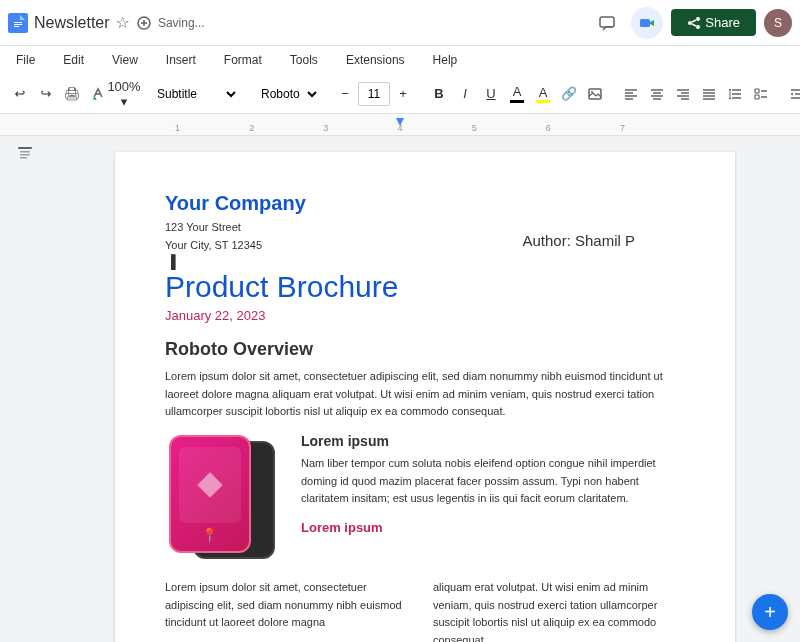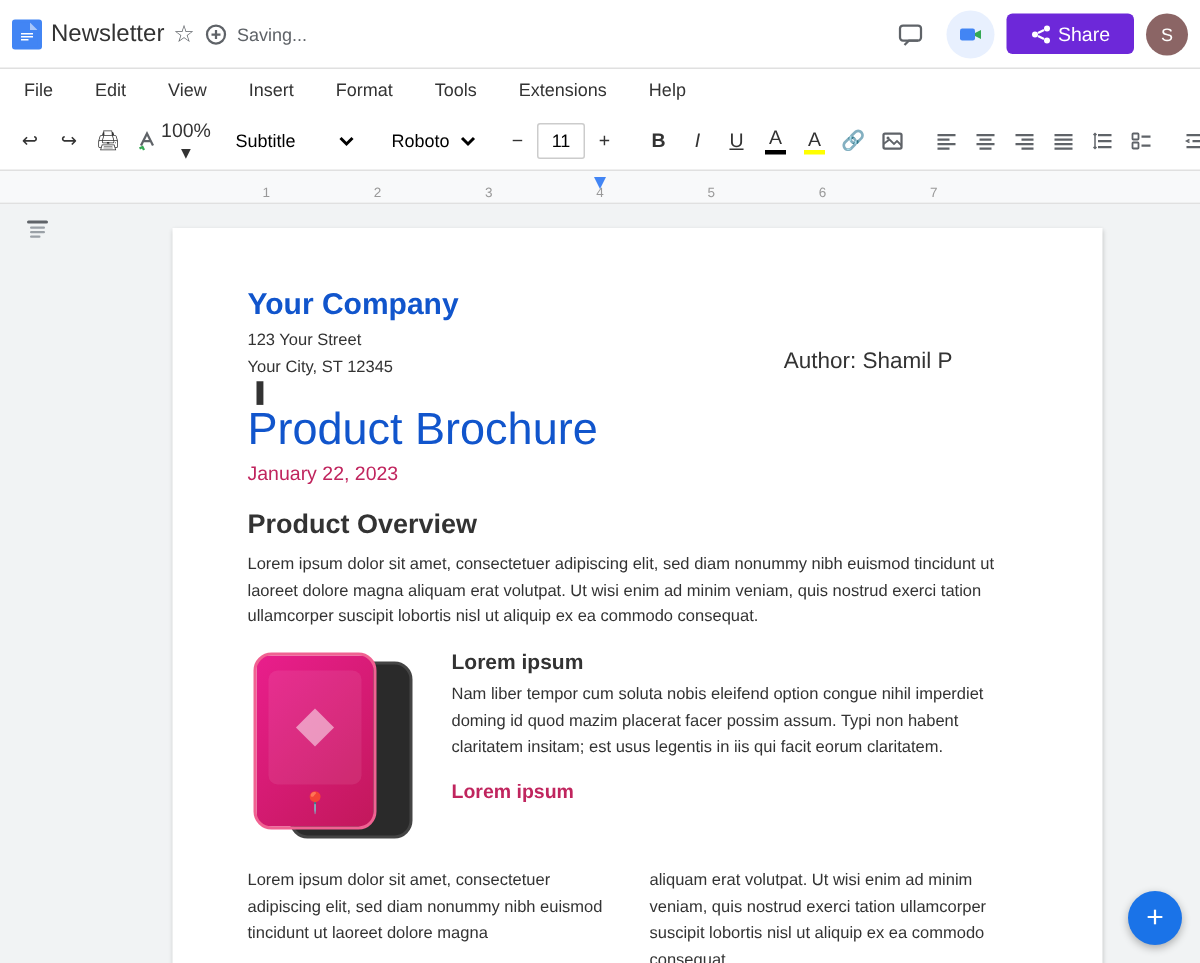--- a/index.html
+++ b/index.html
@@ -10,21 +10,21 @@
       display: flex; align-items: center; height: 46px; background: #fff;
       padding: 0 8px; border-bottom: 1px solid #e0e0e0;
     }
     .title-bar-left { display: flex; align-items: center; gap: 6px; flex: 1; }
     .doc-icon { width: 20px; height: 20px; background: #4285f4; border-radius: 2px; display: flex; align-items: center; justify-content: center; color: white; font-size: 10px; font-weight: bold; }
     .doc-title { font-size: 16px; color: #333; font-weight: normal; }
     .star-icon { color: #5f6368; font-size: 16px; }
     .saving-text { color: #5f6368; font-size: 12px; }
     .title-bar-right { display: flex; align-items: center; gap: 8px; }
     .icon-btn { width: 32px; height: 32px; border-radius: 50%; border: none; background: transparent; cursor: pointer; display: flex; align-items: center; justify-content: center; color: #5f6368; font-size: 16px; }
-    .share-btn { background: #6d28d9; color: white; border: none; border-radius: 4px; padding: 6px 16px; font-size: 13px; cursor: pointer; display: flex; align-items: center; gap: 4px; }
+    .share-btn { background: #14532d; color: white; border: none; border-radius: 4px; padding: 6px 16px; font-size: 13px; cursor: pointer; display: flex; align-items: center; gap: 4px; }
     .avatar { width: 28px; height: 28px; border-radius: 50%; background: #8b6565; display: flex; align-items: center; justify-content: center; color: white; font-size: 12px; }
 
     
     .menu-bar {
       display: flex; align-items: center; height: 28px; background: #fff;
       padding: 0 8px; gap: 12px;
     }
     .menu-item { padding: 4px 8px; font-size: 12px; color: #333; cursor: pointer; border-radius: 4px; }
 
     
@@ -286,21 +286,21 @@
         <div class="company-address">
           <div>123 Your Street</div>
           <div>Your City, ST 12345</div>
         </div>
         <div class="author-line">Author: Shamil P</div>
       </div>
 
       <div class="brochure-title">Product Brochure</div>
       <div class="doc-date">January 22, 2023</div>
 
-      <div class="section-title">Product Overview</div>
+      <div class="section-title">Roboto Overview</div>
       <div class="body-text">Lorem ipsum dolor sit amet, consectetuer adipiscing elit, sed diam nonummy nibh euismod tincidunt ut laoreet dolore magna aliquam erat volutpat. Ut wisi enim ad minim veniam, quis nostrud exerci tation ullamcorper suscipit lobortis nisl ut aliquip ex ea commodo consequat.</div>
 
       <div class="two-col">
         <div class="phone-image">
 
           <div style="position:absolute; left:28px; top:8px; width:82px; height:118px; background:#2a2a2a; border-radius:12px; border:2px solid #444;"></div>
 
           <div style="position:absolute; left:4px; top:2px; width:82px; height:118px; background:linear-gradient(135deg, #e91e8c 0%, #c2185b 100%); border-radius:12px; border:2px solid #f06292;">
 
             <div style="position:absolute; top:10px; left:8px; right:8px; bottom:28px; background:rgba(255,255,255,0.08); border-radius:6px; display:flex; align-items:center; justify-content:center;">

